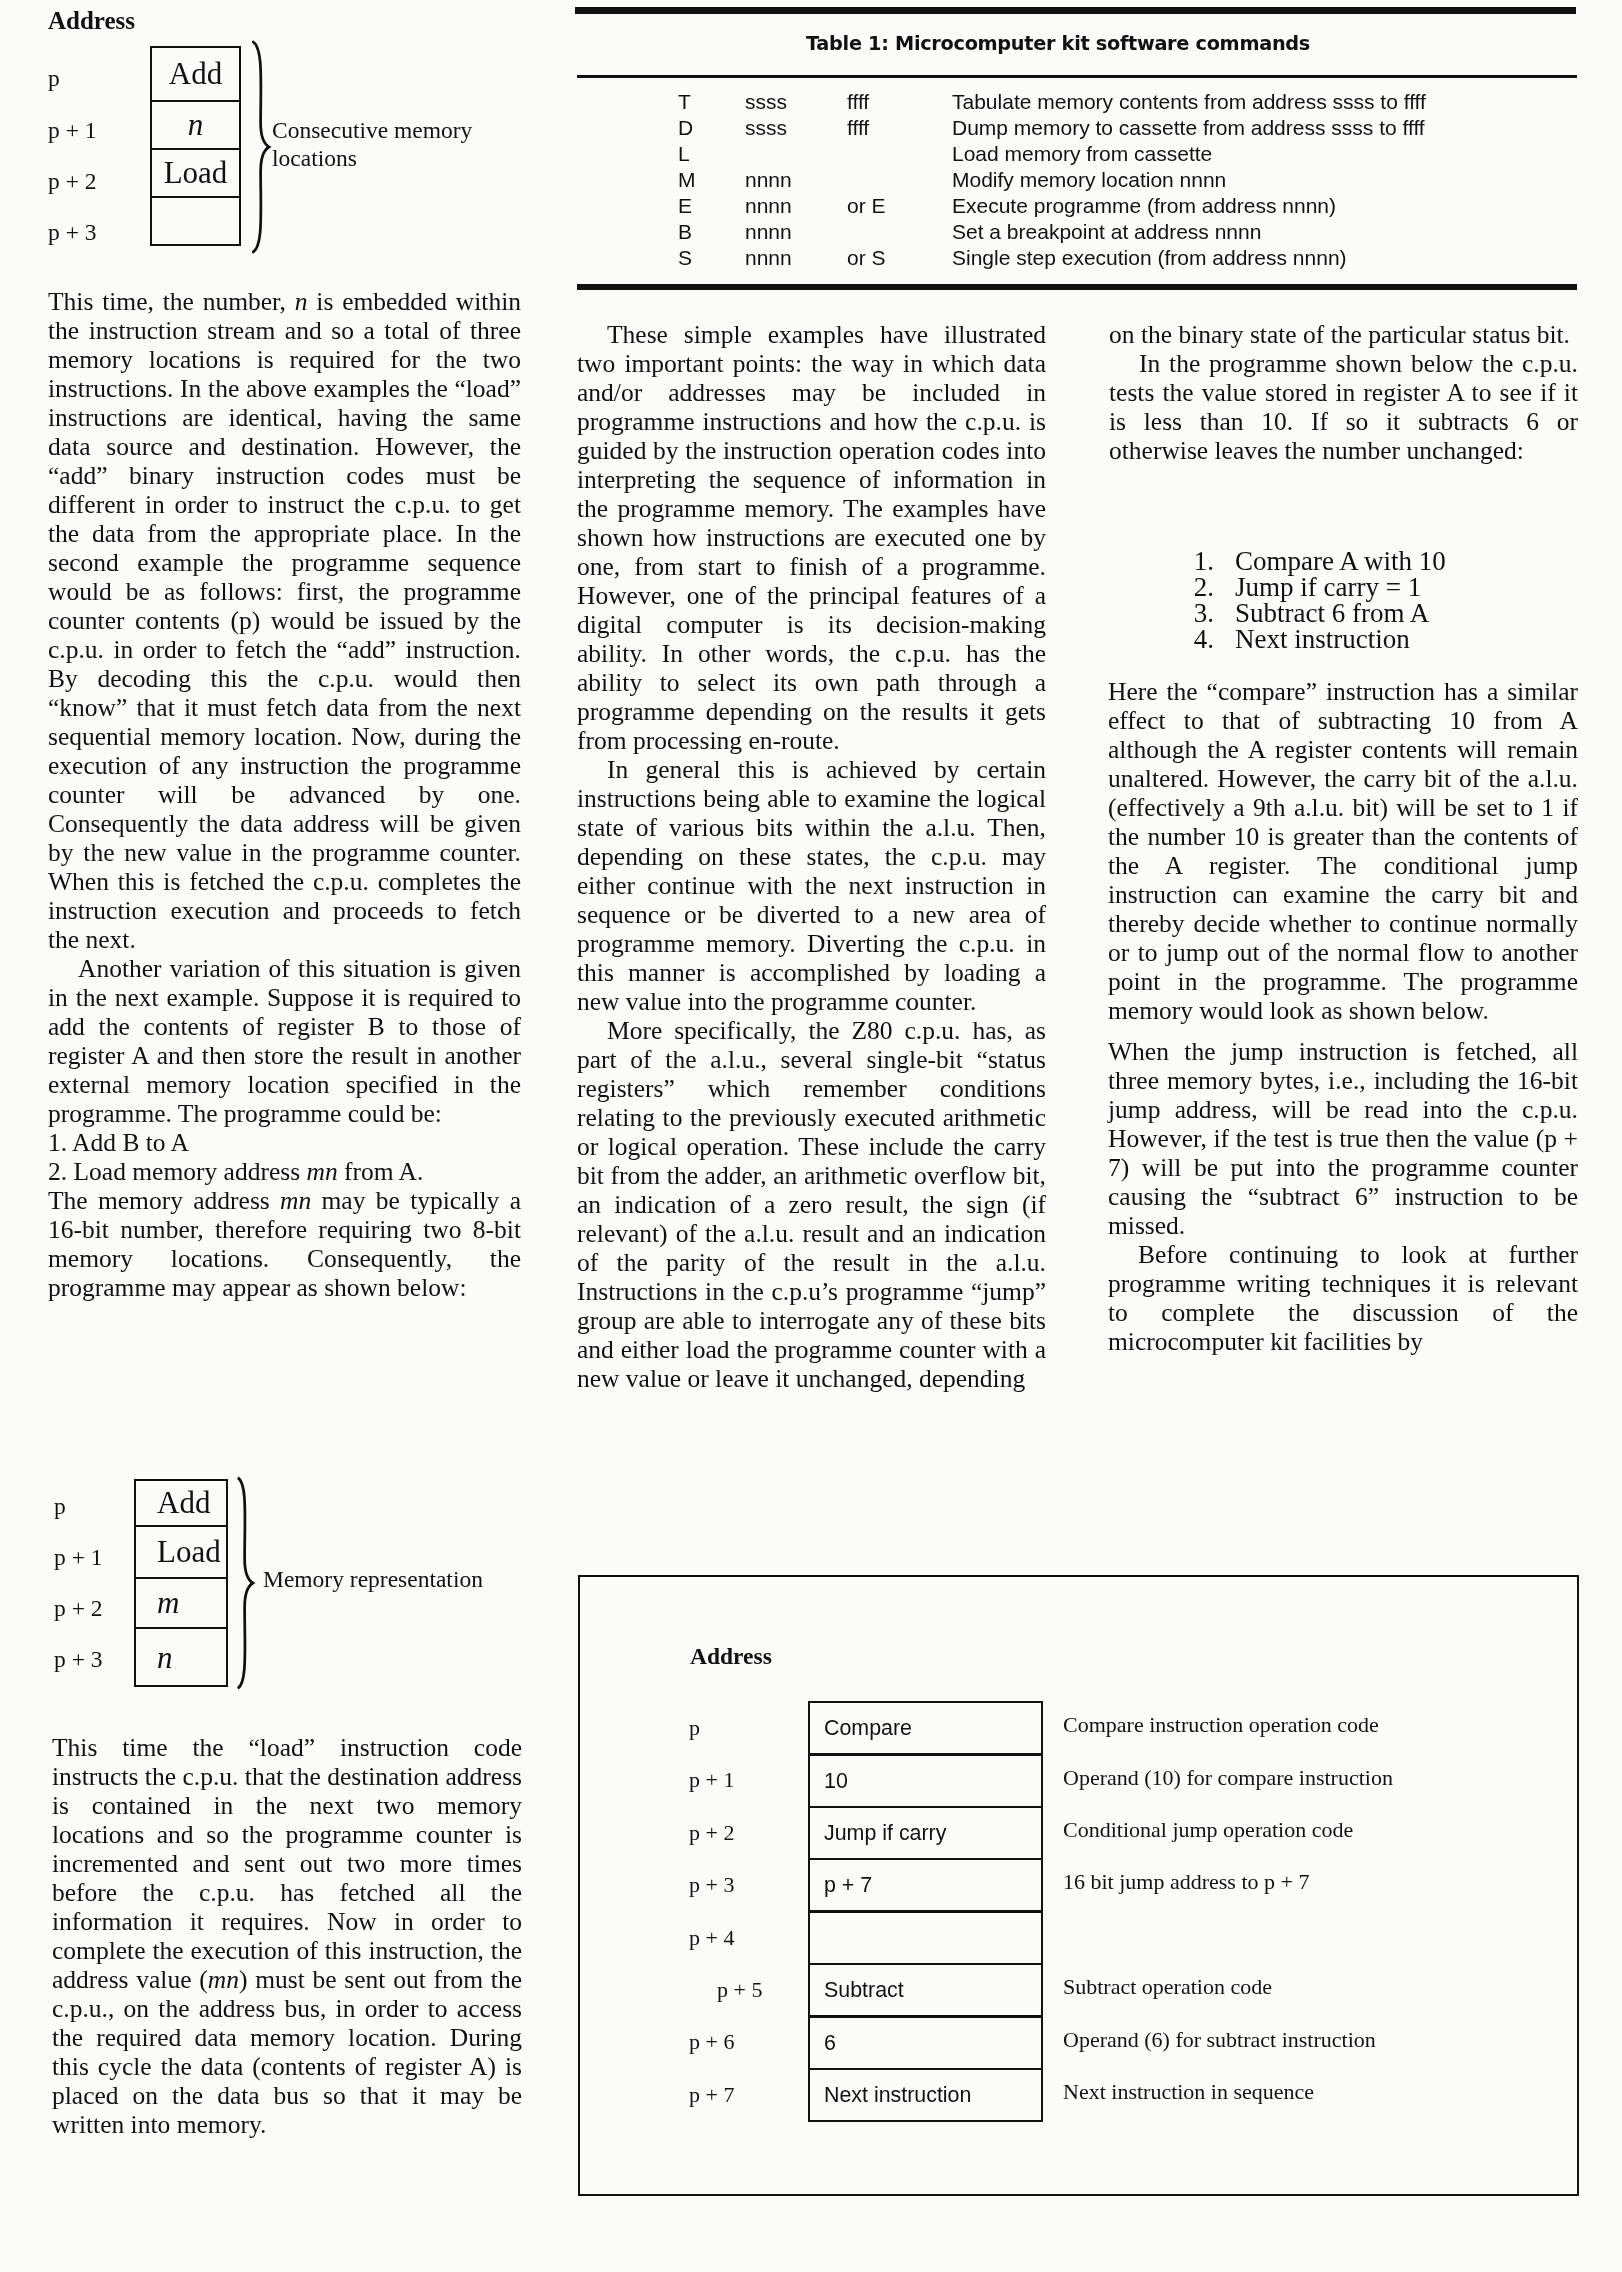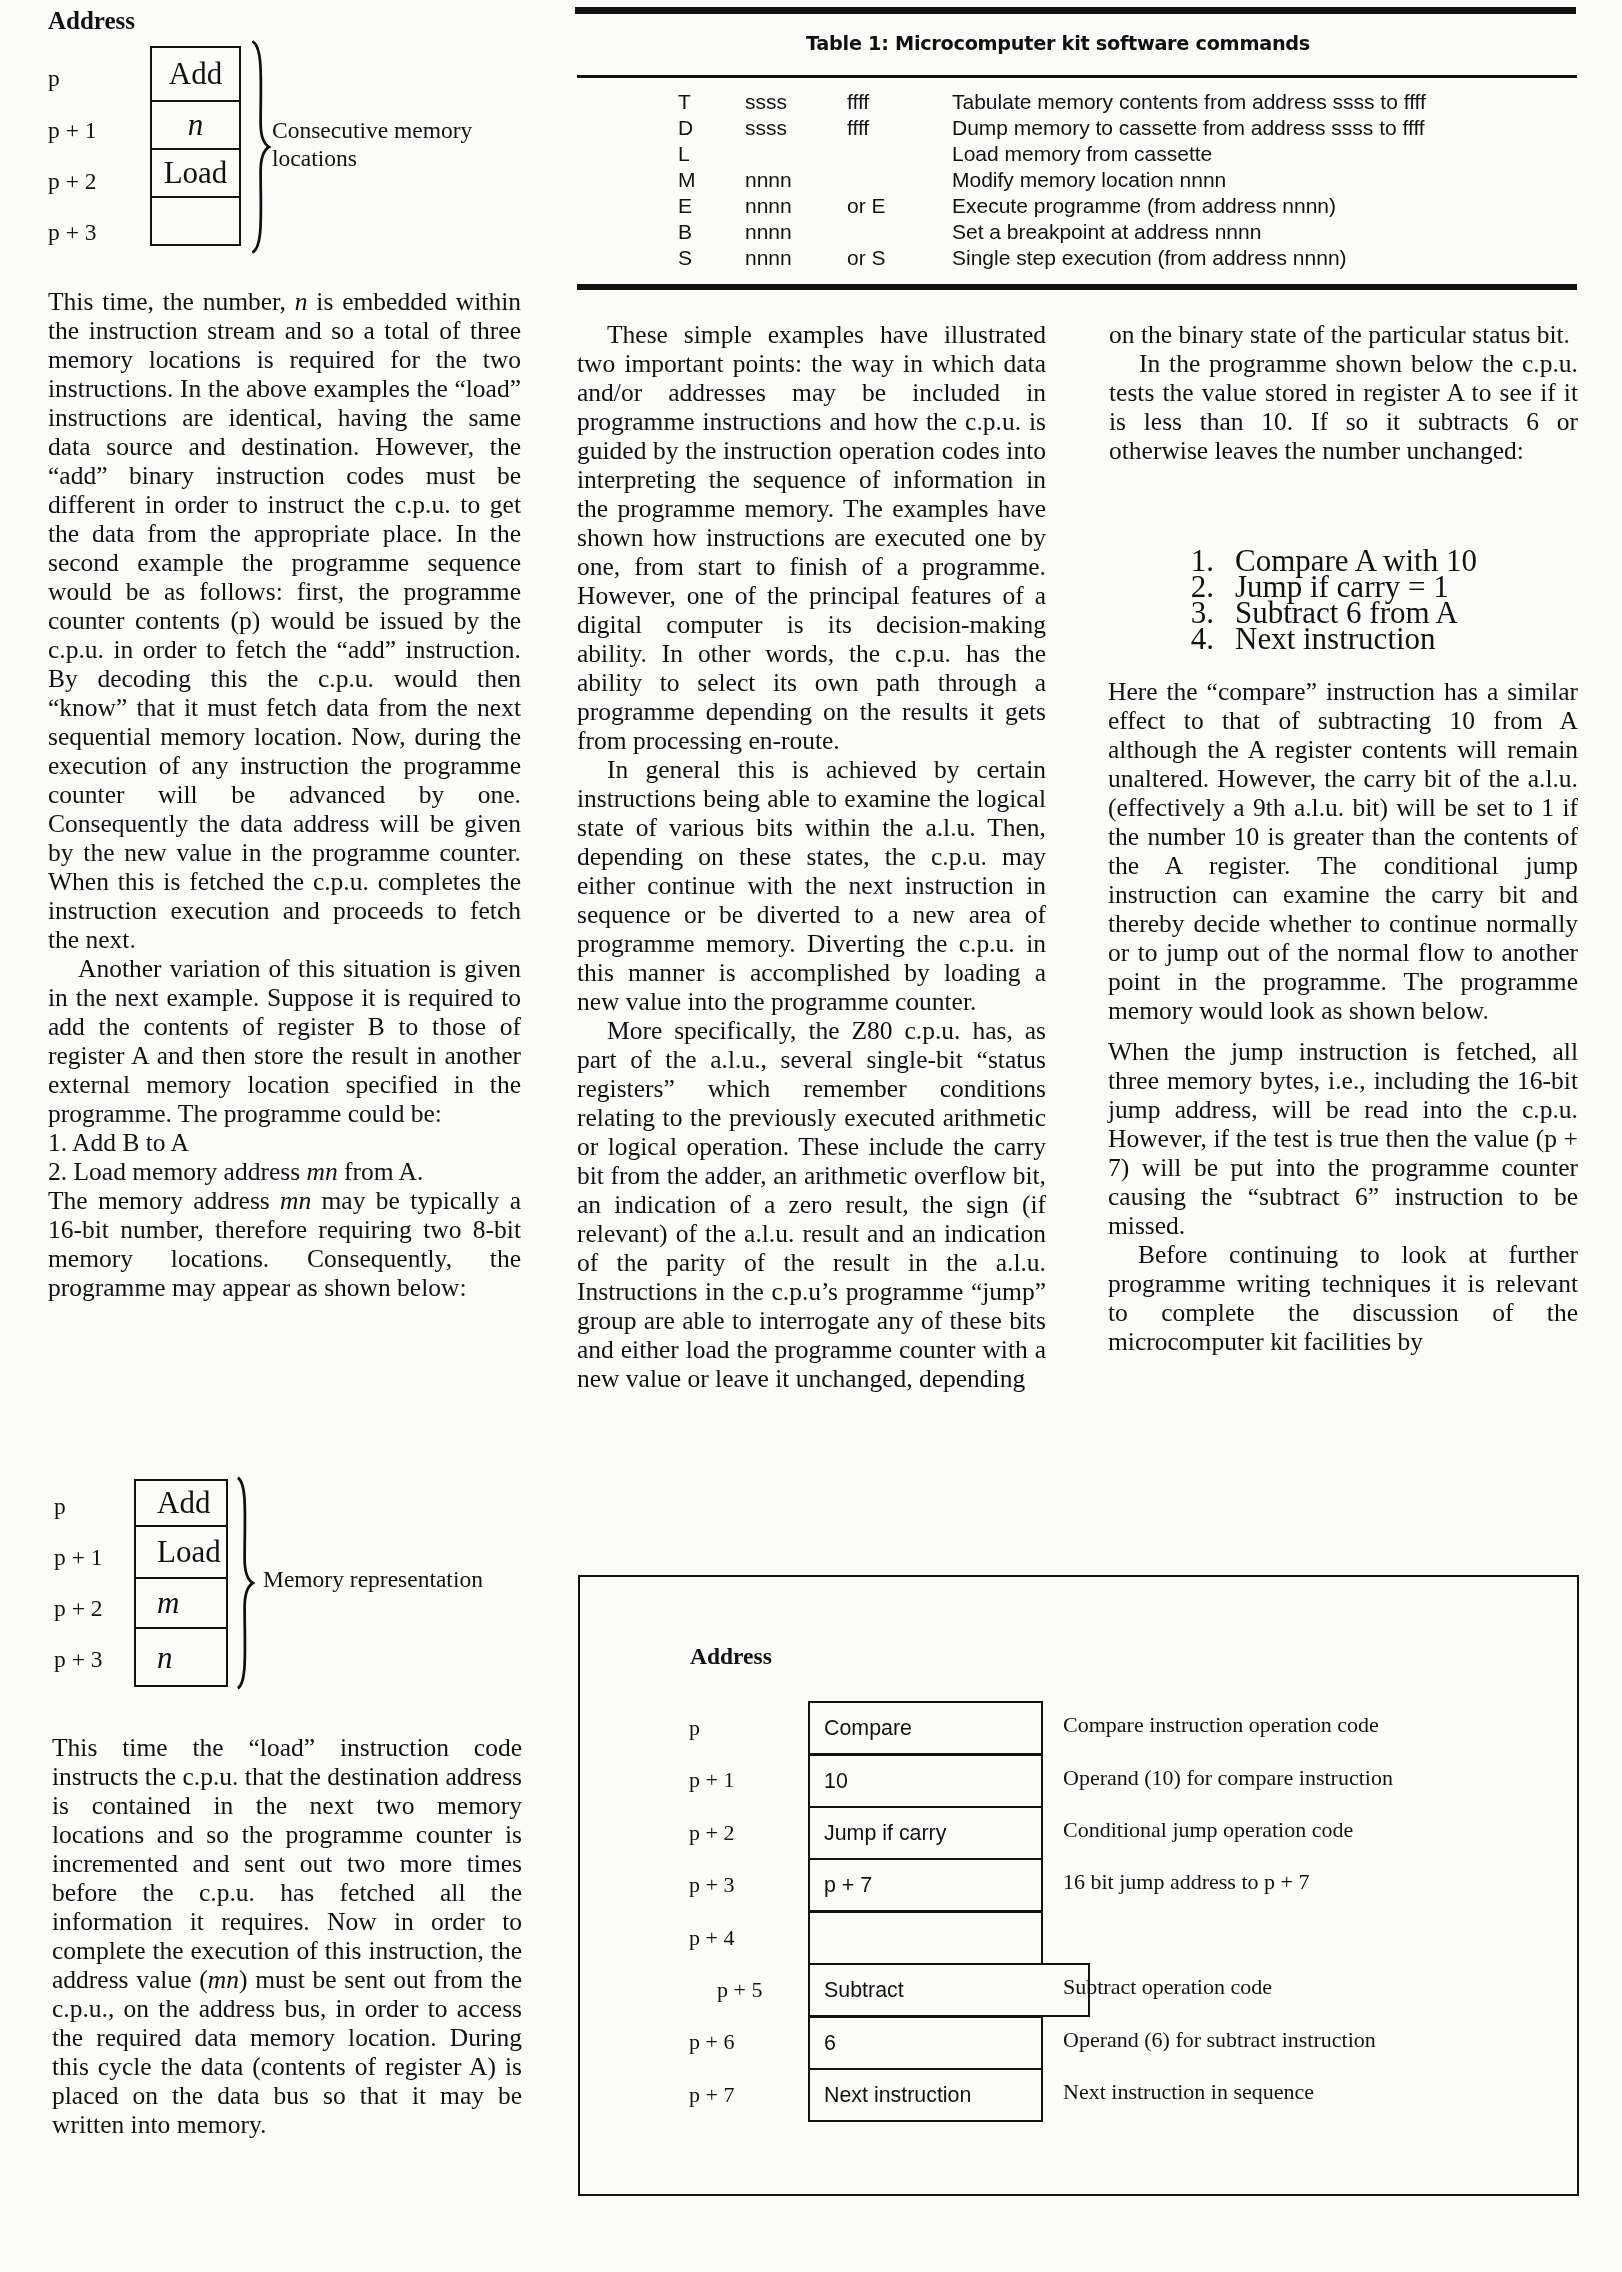--- a/index.html
+++ b/index.html
@@ -30,21 +30,21 @@
   .t1-title { position: absolute; font-family: "DejaVu Sans", sans-serif; font-weight: bold; font-size: 19.3px; letter-spacing: -0.3px; }
   .t1-row { position: absolute; left: 0; height: 26px; font-family: "Liberation Sans", sans-serif; font-size: 21px; white-space: nowrap; }
   .t1-row span { position: absolute; top: 0; }
 
   
   .fig-box { position: absolute; border: 2.1px solid #111; box-sizing: border-box; }
   .fig-addr { position: absolute; font-family: "Liberation Serif", serif; font-size: 22px; }
   .fig-cell { position: absolute; border: 2.1px solid #111; box-sizing: border-box; font-family: "Liberation Sans", sans-serif; font-size: 21.4px; display:flex; align-items:center; padding-left: 14px; }
   .fig-desc { position: absolute; font-family: "Liberation Serif", serif; font-size: 22px; white-space: nowrap; }
 
-  .prog-list { position: absolute; font-family: "Liberation Serif", serif; font-size: 31px; line-height: 26px; }
+  .prog-list { position: absolute; font-family: "Liberation Serif", serif; font-size: 27px; line-height: 26px; }
   .prog-list .num { display: inline-block; width: 41px; text-align: right; margin-right: 21px; }
 </style>
 </head>
 <body>
 
 <div>
   <div class="abs diag-bold" style="left:48px; top:7px;">Address</div>
   <div class="abs diag-label" style="left:48px; top:65px;">p</div>
   <div class="abs diag-label" style="left:48px; top:117px;">p + 1</div>
   <div class="abs diag-label" style="left:48px; top:168px;">p + 2</div>
@@ -192,21 +192,21 @@
       <div class="fig-addr" style="left: 109px; top: 243px;">p + 2</div>
       <div class="fig-cell" style="left: 228px; top: 229px; width: 235px; height: 54px;">Jump if carry</div>
       <div class="fig-desc" style="left: 483px; top: 240px;">Conditional jump operation code</div>
       <div class="fig-addr" style="left: 109px; top: 295px;">p + 3</div>
       <div class="fig-cell" style="left: 228px; top: 281px; width: 235px; height: 54px;">p + 7</div>
       <div class="fig-desc" style="left: 483px; top: 292px;">16 bit jump address to p + 7</div>
       <div class="fig-addr" style="left: 109px; top: 348px;">p + 4</div>
       <div class="fig-cell" style="left: 228px; top: 334px; width: 235px; height: 54px;"></div>
       <div class="fig-desc" style="left: 483px; top: 345px;"></div>
       <div class="fig-addr" style="left: 109px; top: 400px; margin-left: 28px;">p + 5</div>
-      <div class="fig-cell" style="left: 228px; top: 386px; width: 282px; height: 54px;">Subtract</div>
+      <div class="fig-cell" style="left: 228px; top: 386px; width: 235px; height: 54px;">Subtract</div>
       <div class="fig-desc" style="left: 483px; top: 397px;">Subtract operation code</div>
       <div class="fig-addr" style="left: 109px; top: 452px;">p + 6</div>
       <div class="fig-cell" style="left: 228px; top: 439px; width: 235px; height: 54px;">6</div>
       <div class="fig-desc" style="left: 483px; top: 450px;">Operand (6) for subtract instruction</div>
       <div class="fig-addr" style="left: 109px; top: 505px;">p + 7</div>
       <div class="fig-cell" style="left: 228px; top: 491px; width: 235px; height: 54px;">Next instruction</div>
       <div class="fig-desc" style="left: 483px; top: 502px;">Next instruction in sequence</div>
     </div>
 </div>
 

